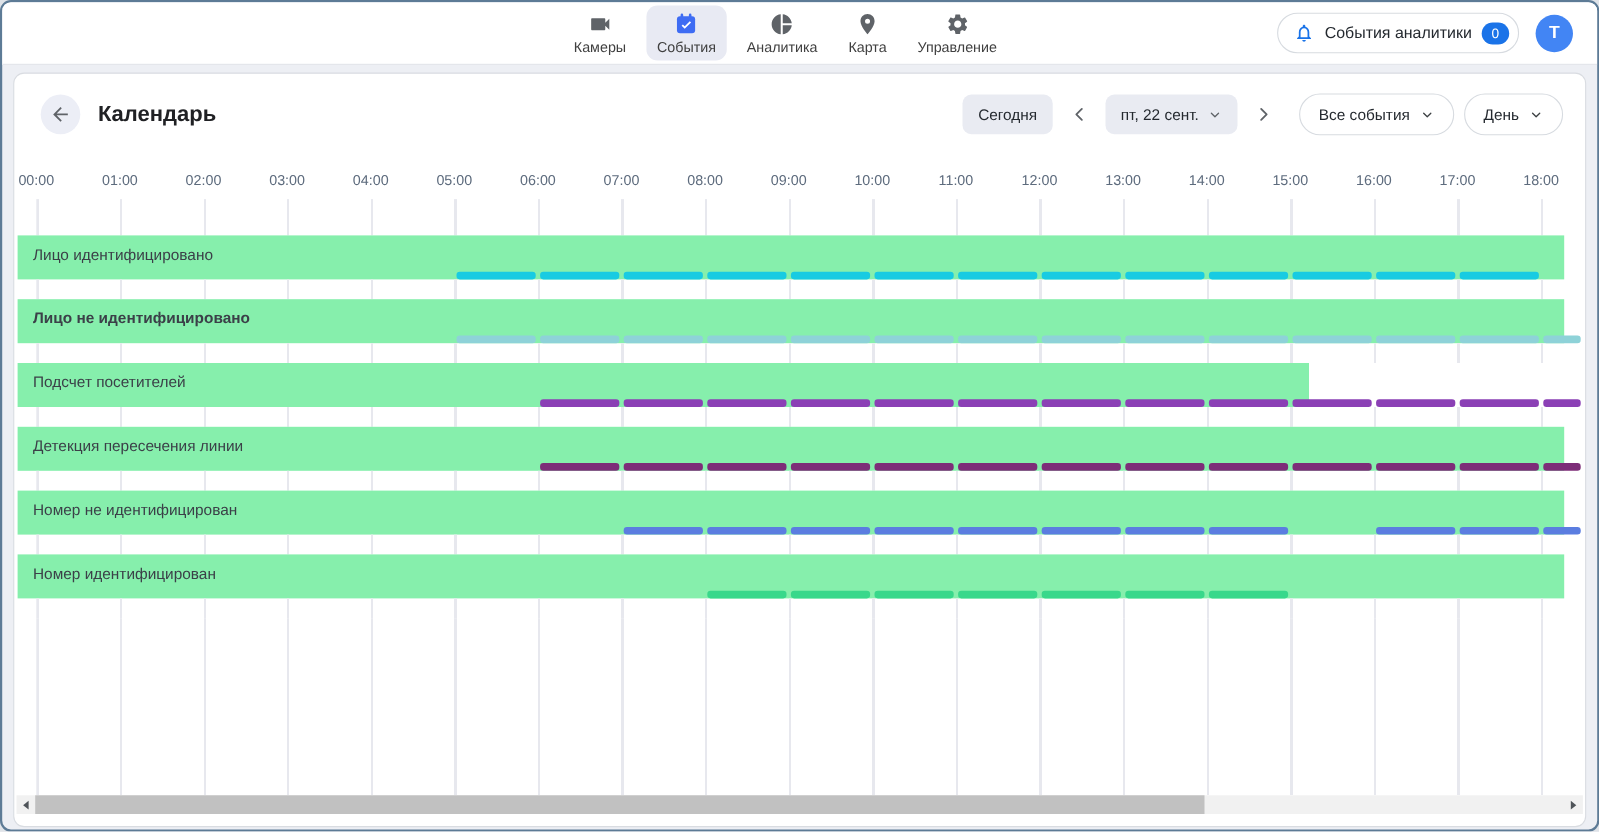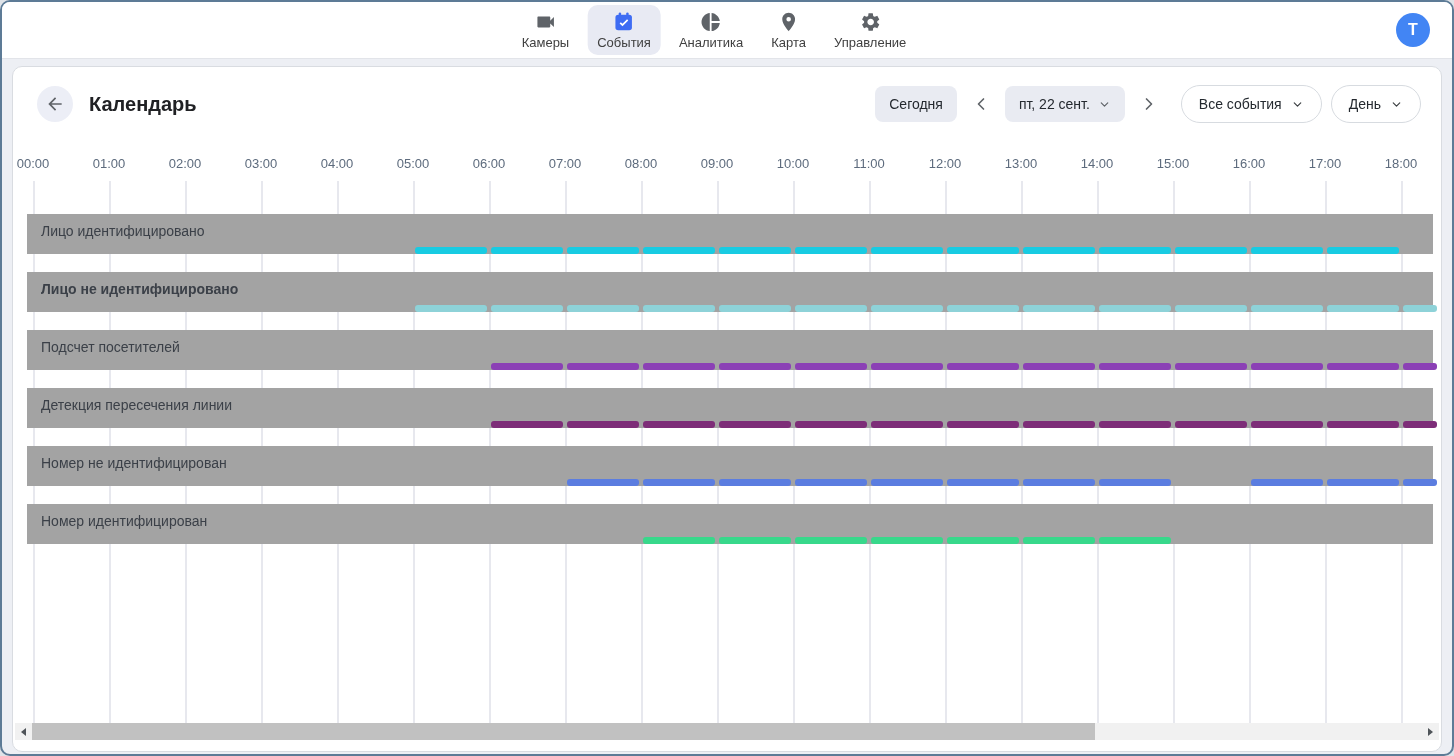--- a/index.html
+++ b/index.html
@@ -56,21 +56,21 @@
     font-size:14px; color:#24292f; display:flex; align-items:center; gap:9px; cursor:pointer; font-family:inherit; }
   .pill-btn.first{ margin-left:8px; }
   .dd-chev svg{ width:13px; height:13px; display:block; }
 
   
   .timeline{ position:absolute; top:86px; left:0; right:0; bottom:28px; overflow:hidden; }
   .hour-label{ position:absolute; top:3px; transform:translateX(-50%); font-size:13px;
     color:#5d6b7d; white-space:nowrap; }
   .grid-strip{ position:absolute; left:20px; width:1406px; background-image:
     repeating-linear-gradient(to right,#e7e8ee 0,#e7e8ee 2px,transparent 2px,transparent 76px); }
-  .band{ position:absolute; left:14px; width:1406px; height:40px; background:#a3a3a3; }
+  .band{ position:absolute; left:3px; width:1406px; height:40px; background:#86efac; }
   .band-label{ position:absolute; left:14px; top:9px; font-size:14px; color:#3b4048; white-space:nowrap; }
   .bar-seg{ position:absolute; height:7px; border-radius:3px; cursor:pointer; }
 
   
   .hscroll{ position:absolute; left:2px; right:2px; bottom:11px; height:17px; background:#f1f1f1;
     display:flex; align-items:center; }
   .sb-btn{ width:17px; height:17px; display:flex; align-items:center; justify-content:center; cursor:pointer; }
   .sb-track{ flex:1; height:17px; position:relative; }
   .sb-thumb{ position:absolute; left:0; top:0; height:17px; width:76.5%; background:#c1c1c1; cursor:pointer; }
   .tri{ width:0; height:0; border-top:4px solid transparent; border-bottom:4px solid transparent; }
@@ -122,20 +122,29 @@
         <button class="nav-tab">
           <span class="nav-icon">
             <svg viewBox="0 0 24 24" fill="currentColor">
               <path d="M19.14 12.94c.04-.3.06-.61.06-.94 0-.32-.02-.64-.07-.94l2.03-1.58a.49.49 0 0 0 .12-.61l-1.92-3.32a.488.488 0 0 0-.59-.22l-2.39.96c-.5-.38-1.03-.7-1.62-.94l-.36-2.54a.484.484 0 0 0-.48-.41h-3.84c-.24 0-.43.17-.47.41l-.36 2.54c-.59.24-1.13.57-1.62.94l-2.39-.96c-.22-.08-.47 0-.59.22L2.74 8.87c-.12.21-.08.47.12.61l2.03 1.58c-.05.3-.09.63-.09.94s.02.64.07.94l-2.03 1.58a.49.49 0 0 0-.12.61l1.92 3.32c.12.22.37.29.59.22l2.39-.96c.5.38 1.03.7 1.62.94l.36 2.54c.05.24.24.41.48.41h3.84c.24 0 .44-.17.47-.41l.36-2.54c.59-.24 1.13-.56 1.62-.94l2.39.96c.22.08.47 0 .59-.22l1.92-3.32c.12-.22.07-.47-.12-.61l-2.01-1.58zM12 15.6c-1.98 0-3.6-1.62-3.6-3.6s1.62-3.6 3.6-3.6 3.6 1.62 3.6 3.6-1.62 3.6-3.6 3.6z"></path>
             </svg>
           </span>
           <span class="nav-label">Управление</span>
         </button>
       </nav>
     <div class="topnav-right">
+      <button class="notif-btn">
+        <span>
+          <svg viewBox="0 0 24 24" fill="#1a73e8">
+              <path d="M12 22c1.1 0 2-.9 2-2h-4c0 1.1.9 2 2 2zm6-6v-5c0-3.07-1.63-5.64-4.5-6.32V4c0-.83-.67-1.5-1.5-1.5s-1.5.67-1.5 1.5v.68C7.64 5.36 6 7.92 6 11v5l-2 2v1h16v-1l-2-2zm-2 1H8v-6c0-2.48 1.51-4.5 4-4.5s4 2.02 4 4.5v6z"></path>
+            </svg>
+        </span>
+        <span>События аналитики</span>
+        <span class="badge">0</span>
+      </button>
       <div class="avatar">T</div>
     </div>
   </header>
 
   <main class="card">
 
     <div class="card-header">
       <button class="back-btn">
         <span>
           <svg viewBox="0 0 24 24" fill="#5f6368">
@@ -239,21 +248,21 @@
         <div class="bar-seg" style="left: 782px; width: 72px; top: 152px; background: rgb(142, 210, 216);"></div>
         <div class="bar-seg" style="left: 858px; width: 72px; top: 152px; background: rgb(142, 210, 216);"></div>
         <div class="bar-seg" style="left: 934px; width: 72px; top: 152px; background: rgb(142, 210, 216);"></div>
         <div class="bar-seg" style="left: 1010px; width: 72px; top: 152px; background: rgb(142, 210, 216);"></div>
         <div class="bar-seg" style="left: 1086px; width: 72px; top: 152px; background: rgb(142, 210, 216);"></div>
         <div class="bar-seg" style="left: 1162px; width: 72px; top: 152px; background: rgb(142, 210, 216);"></div>
         <div class="bar-seg" style="left: 1238px; width: 72px; top: 152px; background: rgb(142, 210, 216);"></div>
         <div class="bar-seg" style="left: 1314px; width: 72px; top: 152px; background: rgb(142, 210, 216);"></div>
         <div class="bar-seg" style="left: 1390px; width: 34px; top: 152px; background: rgb(142, 210, 216);"></div>
         <div class="grid-strip" style="top: 159px; height: 18px; width: 1406px;"></div>
-        <div class="band" style="top: 177px; width: 1406px;">
+        <div class="band" style="top: 177px; width: 1174px;">
           <span class="band-label">Подсчет посетителей</span>
         </div>
         <div class="bar-seg" style="left: 478px; width: 72px; top: 210px; background: rgb(139, 64, 181);"></div>
         <div class="bar-seg" style="left: 554px; width: 72px; top: 210px; background: rgb(139, 64, 181);"></div>
         <div class="bar-seg" style="left: 630px; width: 72px; top: 210px; background: rgb(139, 64, 181);"></div>
         <div class="bar-seg" style="left: 706px; width: 72px; top: 210px; background: rgb(139, 64, 181);"></div>
         <div class="bar-seg" style="left: 782px; width: 72px; top: 210px; background: rgb(139, 64, 181);"></div>
         <div class="bar-seg" style="left: 858px; width: 72px; top: 210px; background: rgb(139, 64, 181);"></div>
         <div class="bar-seg" style="left: 934px; width: 72px; top: 210px; background: rgb(139, 64, 181);"></div>
         <div class="bar-seg" style="left: 1010px; width: 72px; top: 210px; background: rgb(139, 64, 181);"></div>

